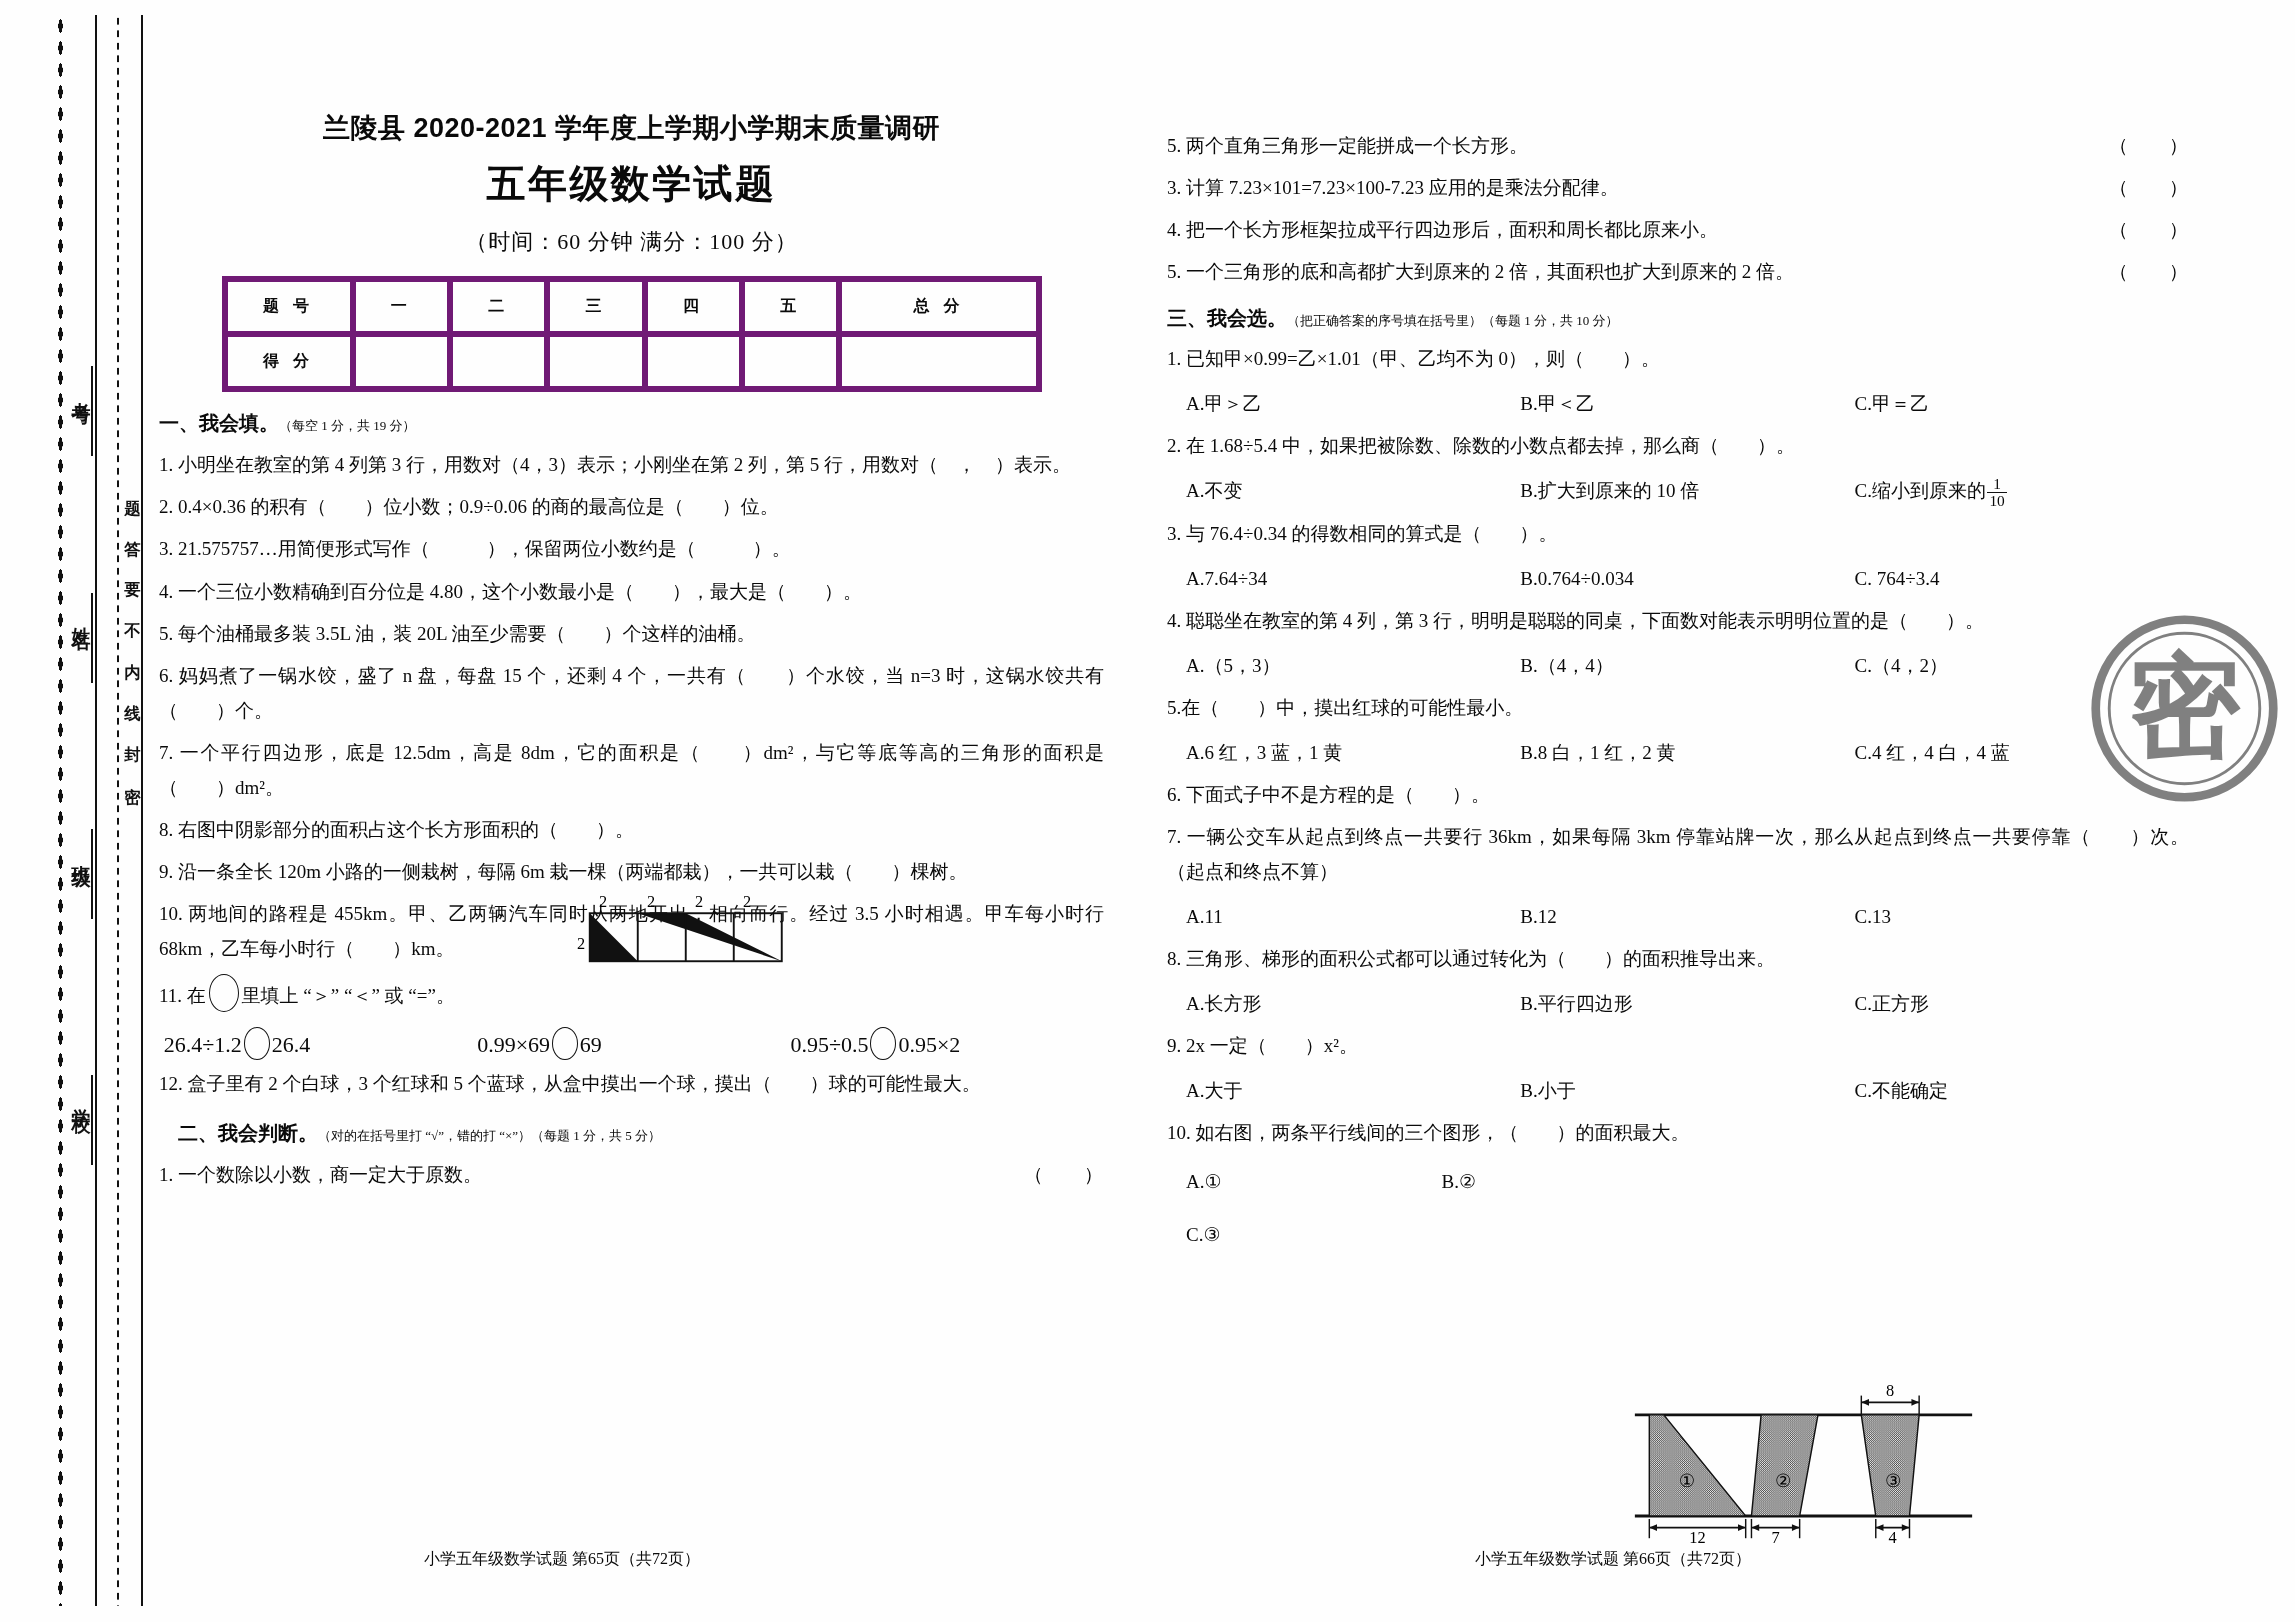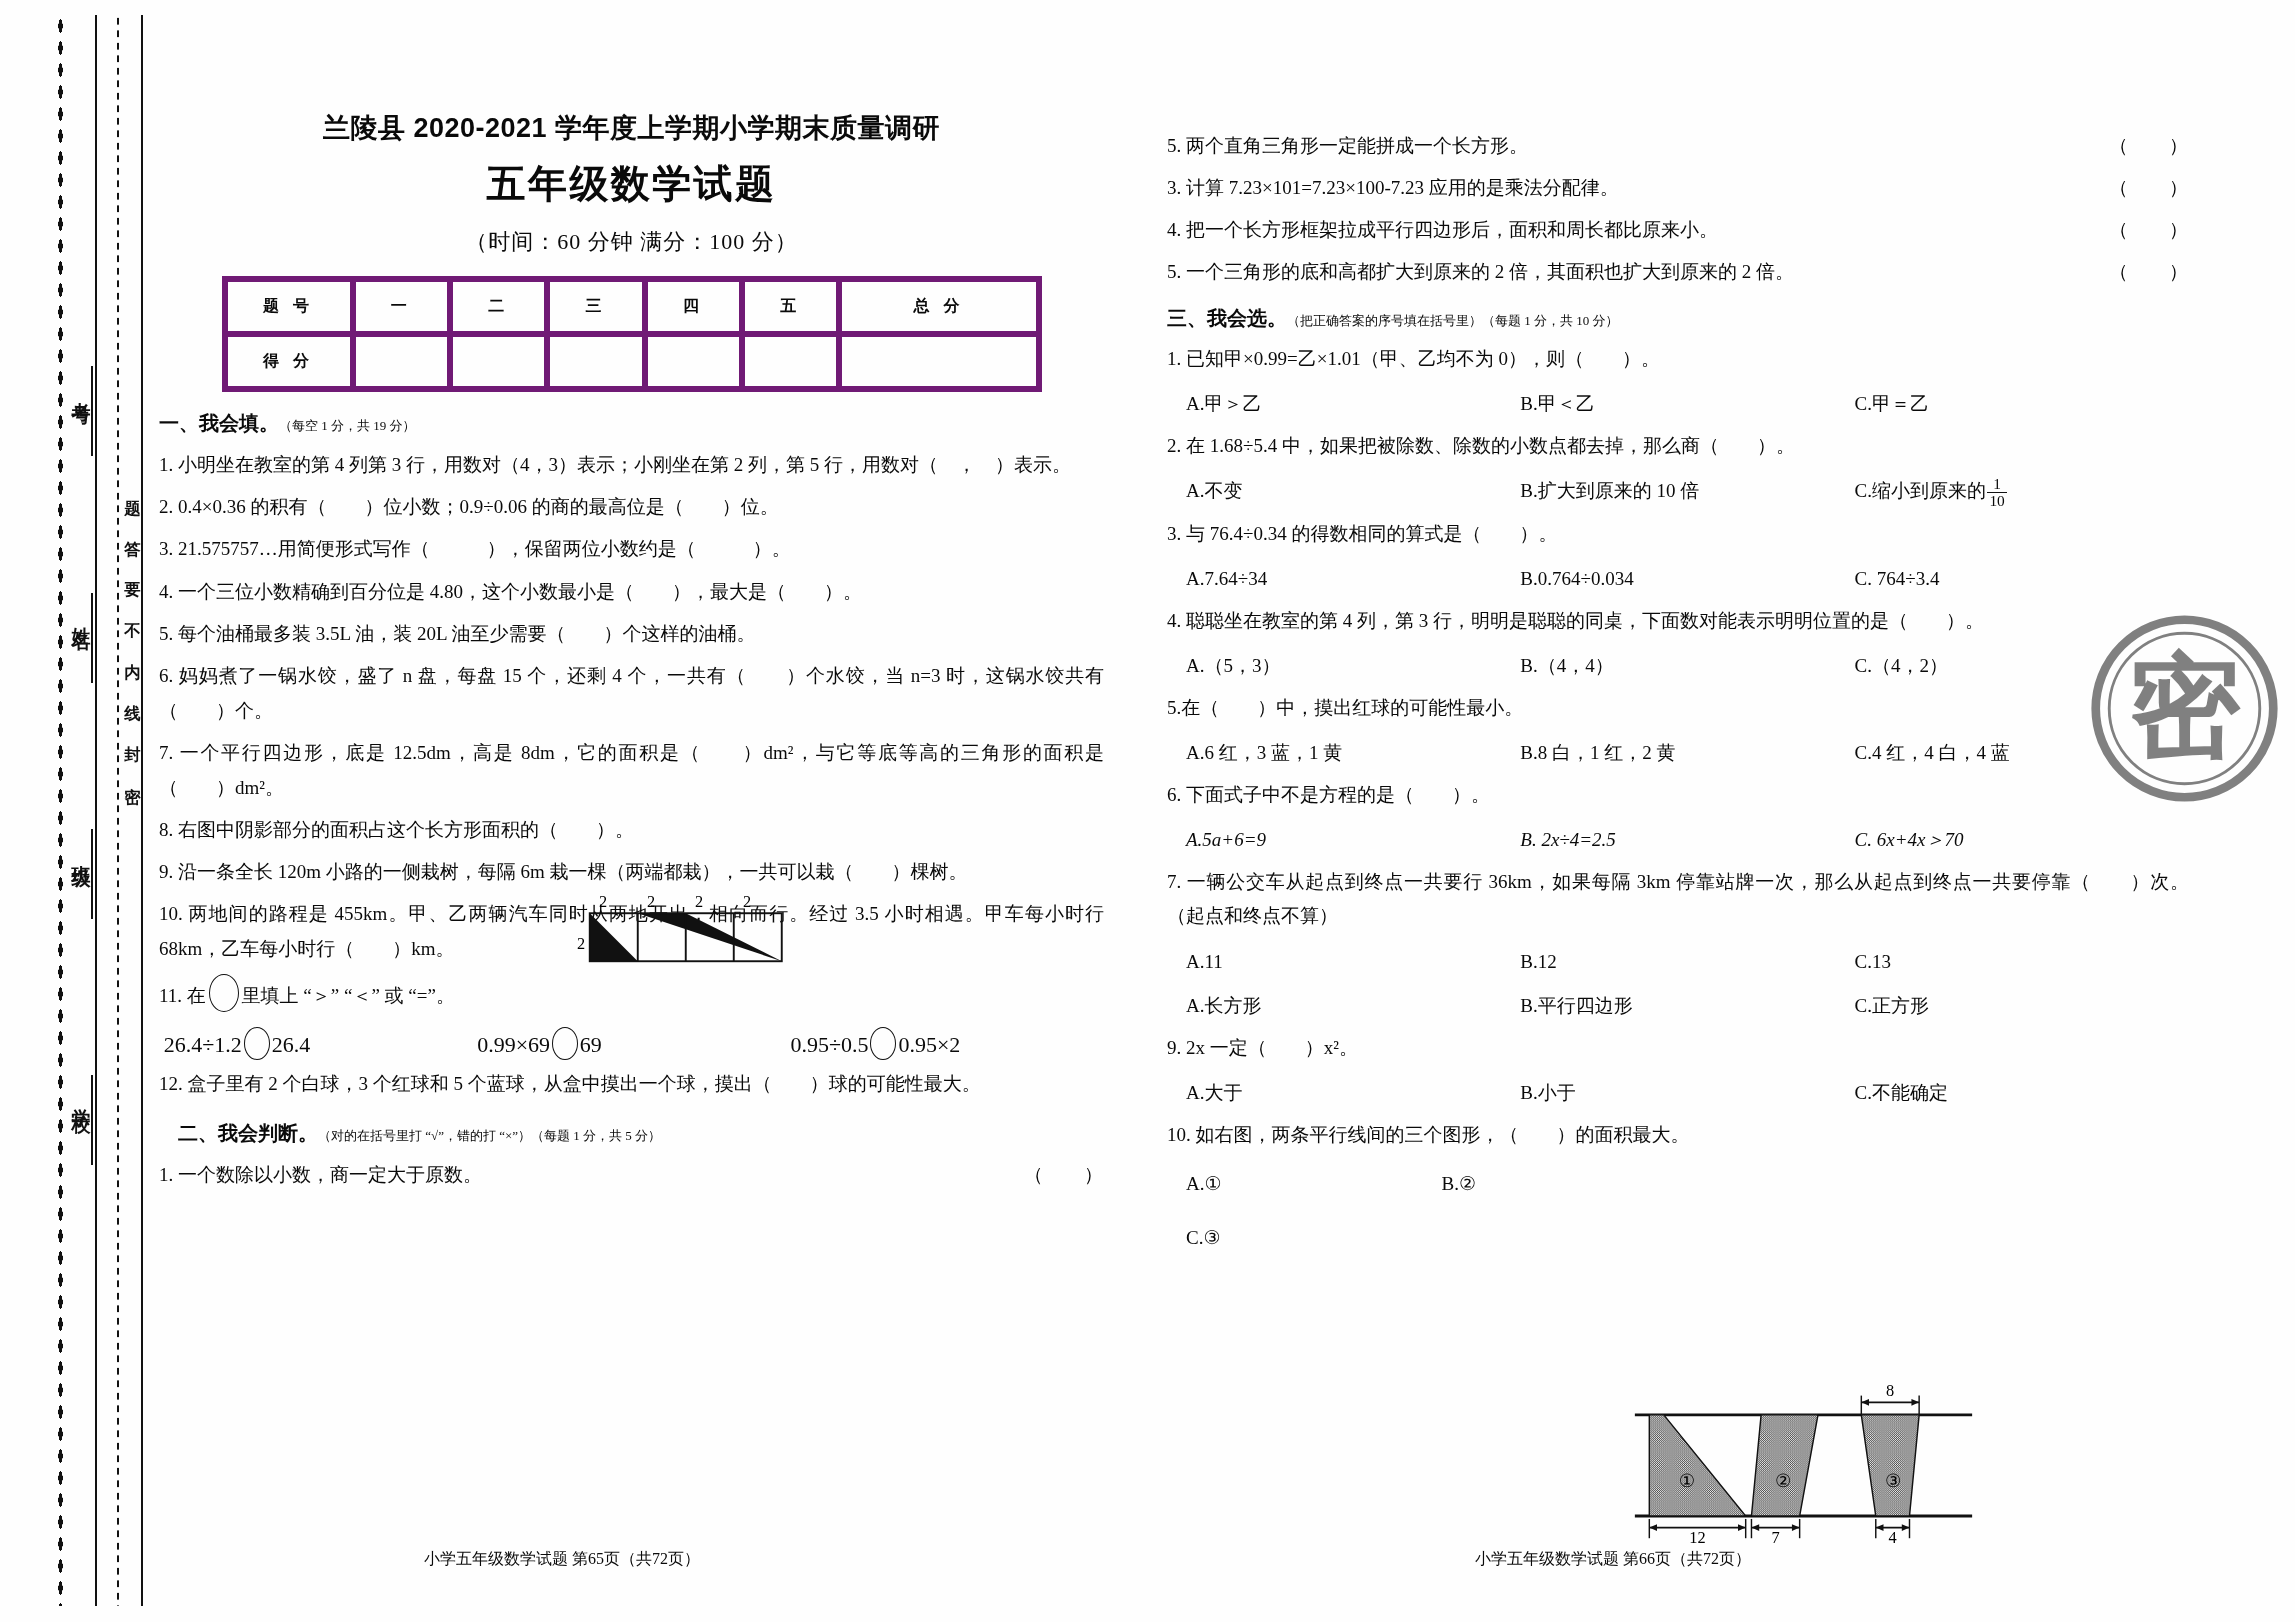--- a/index.html
+++ b/index.html
@@ -297,33 +297,29 @@
     </div>
 
     <div class="q">5.在（　　）中，摸出红球的可能性最小。</div>
     <div class="opts ind">
       <div>A.6 红，3 蓝，1 黄</div>
       <div>B.8 白，1 红，2 黄</div>
       <div>C.4 红，4 白，4 蓝</div>
     </div>
 
     <div class="q">6. 下面式子中不是方程的是（　　）。</div>
-    <div class="opts ind it">
-      <div>A.5a+6=9</div>
-      <div>B. 2x÷4=2.5</div>
-      <div>C. 6x+4x＞70</div>
-    </div>
 
     <div class="q">7. 一辆公交车从起点到终点一共要行 36km，如果每隔 3km 停靠站牌一次，那么从起点到终点一共要停靠（　　）次。（起点和终点不算）</div>
     <div class="opts ind">
       <div>A.11</div>
       <div>B.12</div>
       <div>C.13</div>
     </div>
 
+    <div class="q">8. 三角形、梯形的面积公式都可以通过转化为（　　）的面积推导出来。</div>
     <div class="opts ind">
       <div>A.长方形</div>
       <div>B.平行四边形</div>
       <div>C.正方形</div>
     </div>
 
     <div class="q">9. 2x 一定（　　）x²。</div>
     <div class="opts ind">
       <div>A.大于</div>
       <div>B.小于</div>

